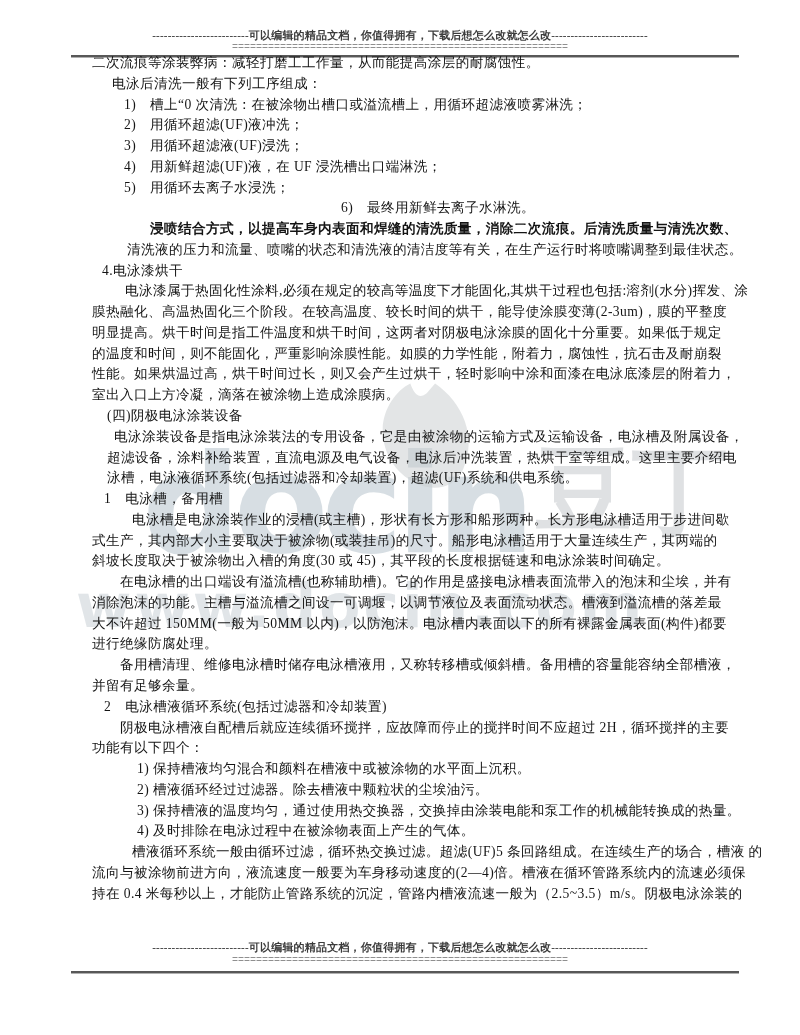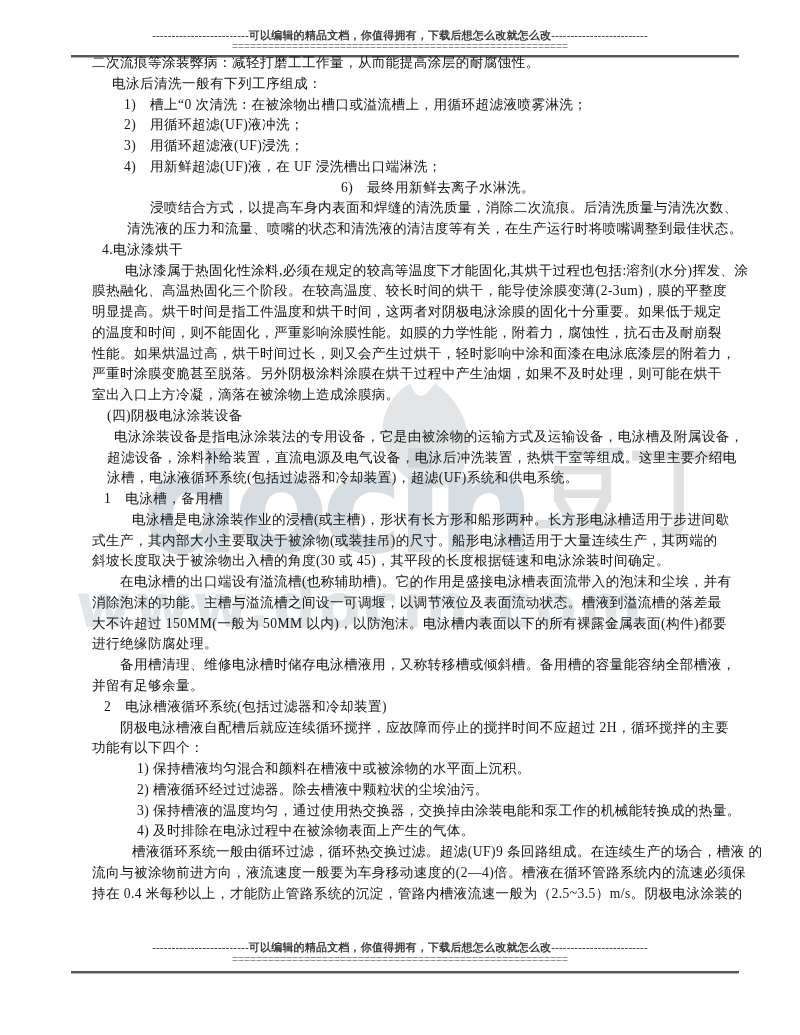--- a/index.html
+++ b/index.html
@@ -82,30 +82,30 @@
   <div class="eqrow top">========================================================</div>
   <div class="rule top"></div>
 
   <div class="doc" id="doc-lines">
       <div class="line" style="padding-left: 0px;">二次流痕等涂装弊病：减轻打磨工工作量，从而能提高涂层的耐腐蚀性。</div>
       <div class="line" style="padding-left: 20px;">电泳后清洗一般有下列工序组成：</div>
       <div class="line" style="padding-left: 32px;">1)　槽上“0 次清洗：在被涂物出槽口或溢流槽上，用循环超滤液喷雾淋洗；</div>
       <div class="line" style="padding-left: 32px;">2)　用循环超滤(UF)液冲洗；</div>
       <div class="line" style="padding-left: 32px;">3)　用循环超滤液(UF)浸洗；</div>
       <div class="line" style="padding-left: 32px;">4)　用新鲜超滤(UF)液，在 UF 浸洗槽出口端淋洗；</div>
+      <div class="line" style="padding-left: 32px;">5)　用循环去离子水浸洗；</div>
       <div class="line" style="padding-left: 32px; text-align: center;">6)　最终用新鲜去离子水淋洗。</div>
-      <div class="line" style="padding-left: 58px;">浸喷结合方式，以提高车身内表面和焊缝的清洗质量，消除二次流痕。后清洗质量与清洗次数、</div>
+      <div class="line" style="padding-left: 58px; font-weight: bold;">浸喷结合方式，以提高车身内表面和焊缝的清洗质量，消除二次流痕。后清洗质量与清洗次数、</div>
       <div class="line" style="padding-left: 35px;">清洗液的压力和流量、喷嘴的状态和清洗液的清洁度等有关，在生产运行时将喷嘴调整到最佳状态。</div>
       <div class="line" style="padding-left: 10px;">4.电泳漆烘干</div>
       <div class="line" style="padding-left: 33px;">电泳漆属于热固化性涂料,必须在规定的较高等温度下才能固化,其烘干过程也包括:溶剂(水分)挥发、涂</div>
       <div class="line" style="padding-left: 0px;">膜热融化、高温热固化三个阶段。在较高温度、较长时间的烘干，能导使涂膜变薄(2-3um)，膜的平整度</div>
       <div class="line" style="padding-left: 0px;">明显提高。烘干时间是指工件温度和烘干时间，这两者对阴极电泳涂膜的固化十分重要。如果低于规定</div>
       <div class="line" style="padding-left: 0px;">的温度和时间，则不能固化，严重影响涂膜性能。如膜的力学性能，附着力，腐蚀性，抗石击及耐崩裂</div>
       <div class="line" style="padding-left: 0px;">性能。如果烘温过高，烘干时间过长，则又会产生过烘干，轻时影响中涂和面漆在电泳底漆层的附着力，</div>
-      <div class="line" style="padding-left: 0px;">严重时涂膜变脆甚至脱落。另外阴极涂料涂膜在烘干过程中产生油烟，如果不及时处理，则可能在烘干</div>
       <div class="line" style="padding-left: 0px;">室出入口上方冷凝，滴落在被涂物上造成涂膜病。</div>
       <div class="line" style="padding-left: 15px;">(四)阴极电泳涂装设备</div>
       <div class="line" style="padding-left: 22px;">电泳涂装设备是指电泳涂装法的专用设备，它是由被涂物的运输方式及运输设备，电泳槽及附属设备，</div>
       <div class="line" style="padding-left: 15px;">超滤设备，涂料补给装置，直流电源及电气设备，电泳后冲洗装置，热烘干室等组成。这里主要介绍电</div>
       <div class="line" style="padding-left: 15px;">泳槽，电泳液循环系统(包括过滤器和冷却装置)，超滤(UF)系统和供电系统。</div>
       <div class="line" style="padding-left: 12px;">1　电泳槽，备用槽</div>
       <div class="line" style="padding-left: 40px;">电泳槽是电泳涂装作业的浸槽(或主槽)，形状有长方形和船形两种。长方形电泳槽适用于步进间歇</div>
       <div class="line" style="padding-left: 0px;">式生产，其内部大小主要取决于被涂物(或装挂吊)的尺寸。船形电泳槽适用于大量连续生产，其两端的</div>
       <div class="line" style="padding-left: 0px;">斜坡长度取决于被涂物出入槽的角度(30 或 45)，其平段的长度根据链速和电泳涂装时间确定。</div>
       <div class="line" style="padding-left: 28px;">在电泳槽的出口端设有溢流槽(也称辅助槽)。它的作用是盛接电泳槽表面流带入的泡沫和尘埃，并有</div>
@@ -114,21 +114,21 @@
       <div class="line" style="padding-left: 0px;">进行绝缘防腐处理。</div>
       <div class="line" style="padding-left: 28px;">备用槽清理、维修电泳槽时储存电泳槽液用，又称转移槽或倾斜槽。备用槽的容量能容纳全部槽液，</div>
       <div class="line" style="padding-left: 0px;">并留有足够余量。</div>
       <div class="line" style="padding-left: 12px;">2　电泳槽液循环系统(包括过滤器和冷却装置)</div>
       <div class="line" style="padding-left: 28px;">阴极电泳槽液自配槽后就应连续循环搅拌，应故障而停止的搅拌时间不应超过 2H，循环搅拌的主要</div>
       <div class="line" style="padding-left: 0px;">功能有以下四个：</div>
       <div class="line" style="padding-left: 45px;">1) 保持槽液均匀混合和颜料在槽液中或被涂物的水平面上沉积。</div>
       <div class="line" style="padding-left: 45px;">2) 槽液循环经过过滤器。除去槽液中颗粒状的尘埃油污。</div>
       <div class="line" style="padding-left: 45px;">3) 保持槽液的温度均匀，通过使用热交换器，交换掉由涂装电能和泵工作的机械能转换成的热量。</div>
       <div class="line" style="padding-left: 45px;">4) 及时排除在电泳过程中在被涂物表面上产生的气体。</div>
-      <div class="line" style="padding-left: 40px;">槽液循环系统一般由循环过滤，循环热交换过滤。超滤(UF)9 条回路组成。在连续生产的场合，槽液 的</div>
+      <div class="line" style="padding-left: 40px;">槽液循环系统一般由循环过滤，循环热交换过滤。超滤(UF)5 条回路组成。在连续生产的场合，槽液 的</div>
       <div class="line" style="padding-left: 0px;">流向与被涂物前进方向，液流速度一般要为车身移动速度的(2—4)倍。槽液在循环管路系统内的流速必须保</div>
       <div class="line" style="padding-left: 0px;">持在 0.4 米每秒以上，才能防止管路系统的沉淀，管路内槽液流速一般为（2.5~3.5）m/s。阴极电泳涂装的</div>
     </div>
 
   <div class="banner bottom">-------------------------可以编辑的精品文档，你值得拥有，下载后想怎么改就怎么改-------------------------</div>
   <div class="eqrow bottom">========================================================</div>
   <div class="rule bottom"></div>
 
 </div>
 

